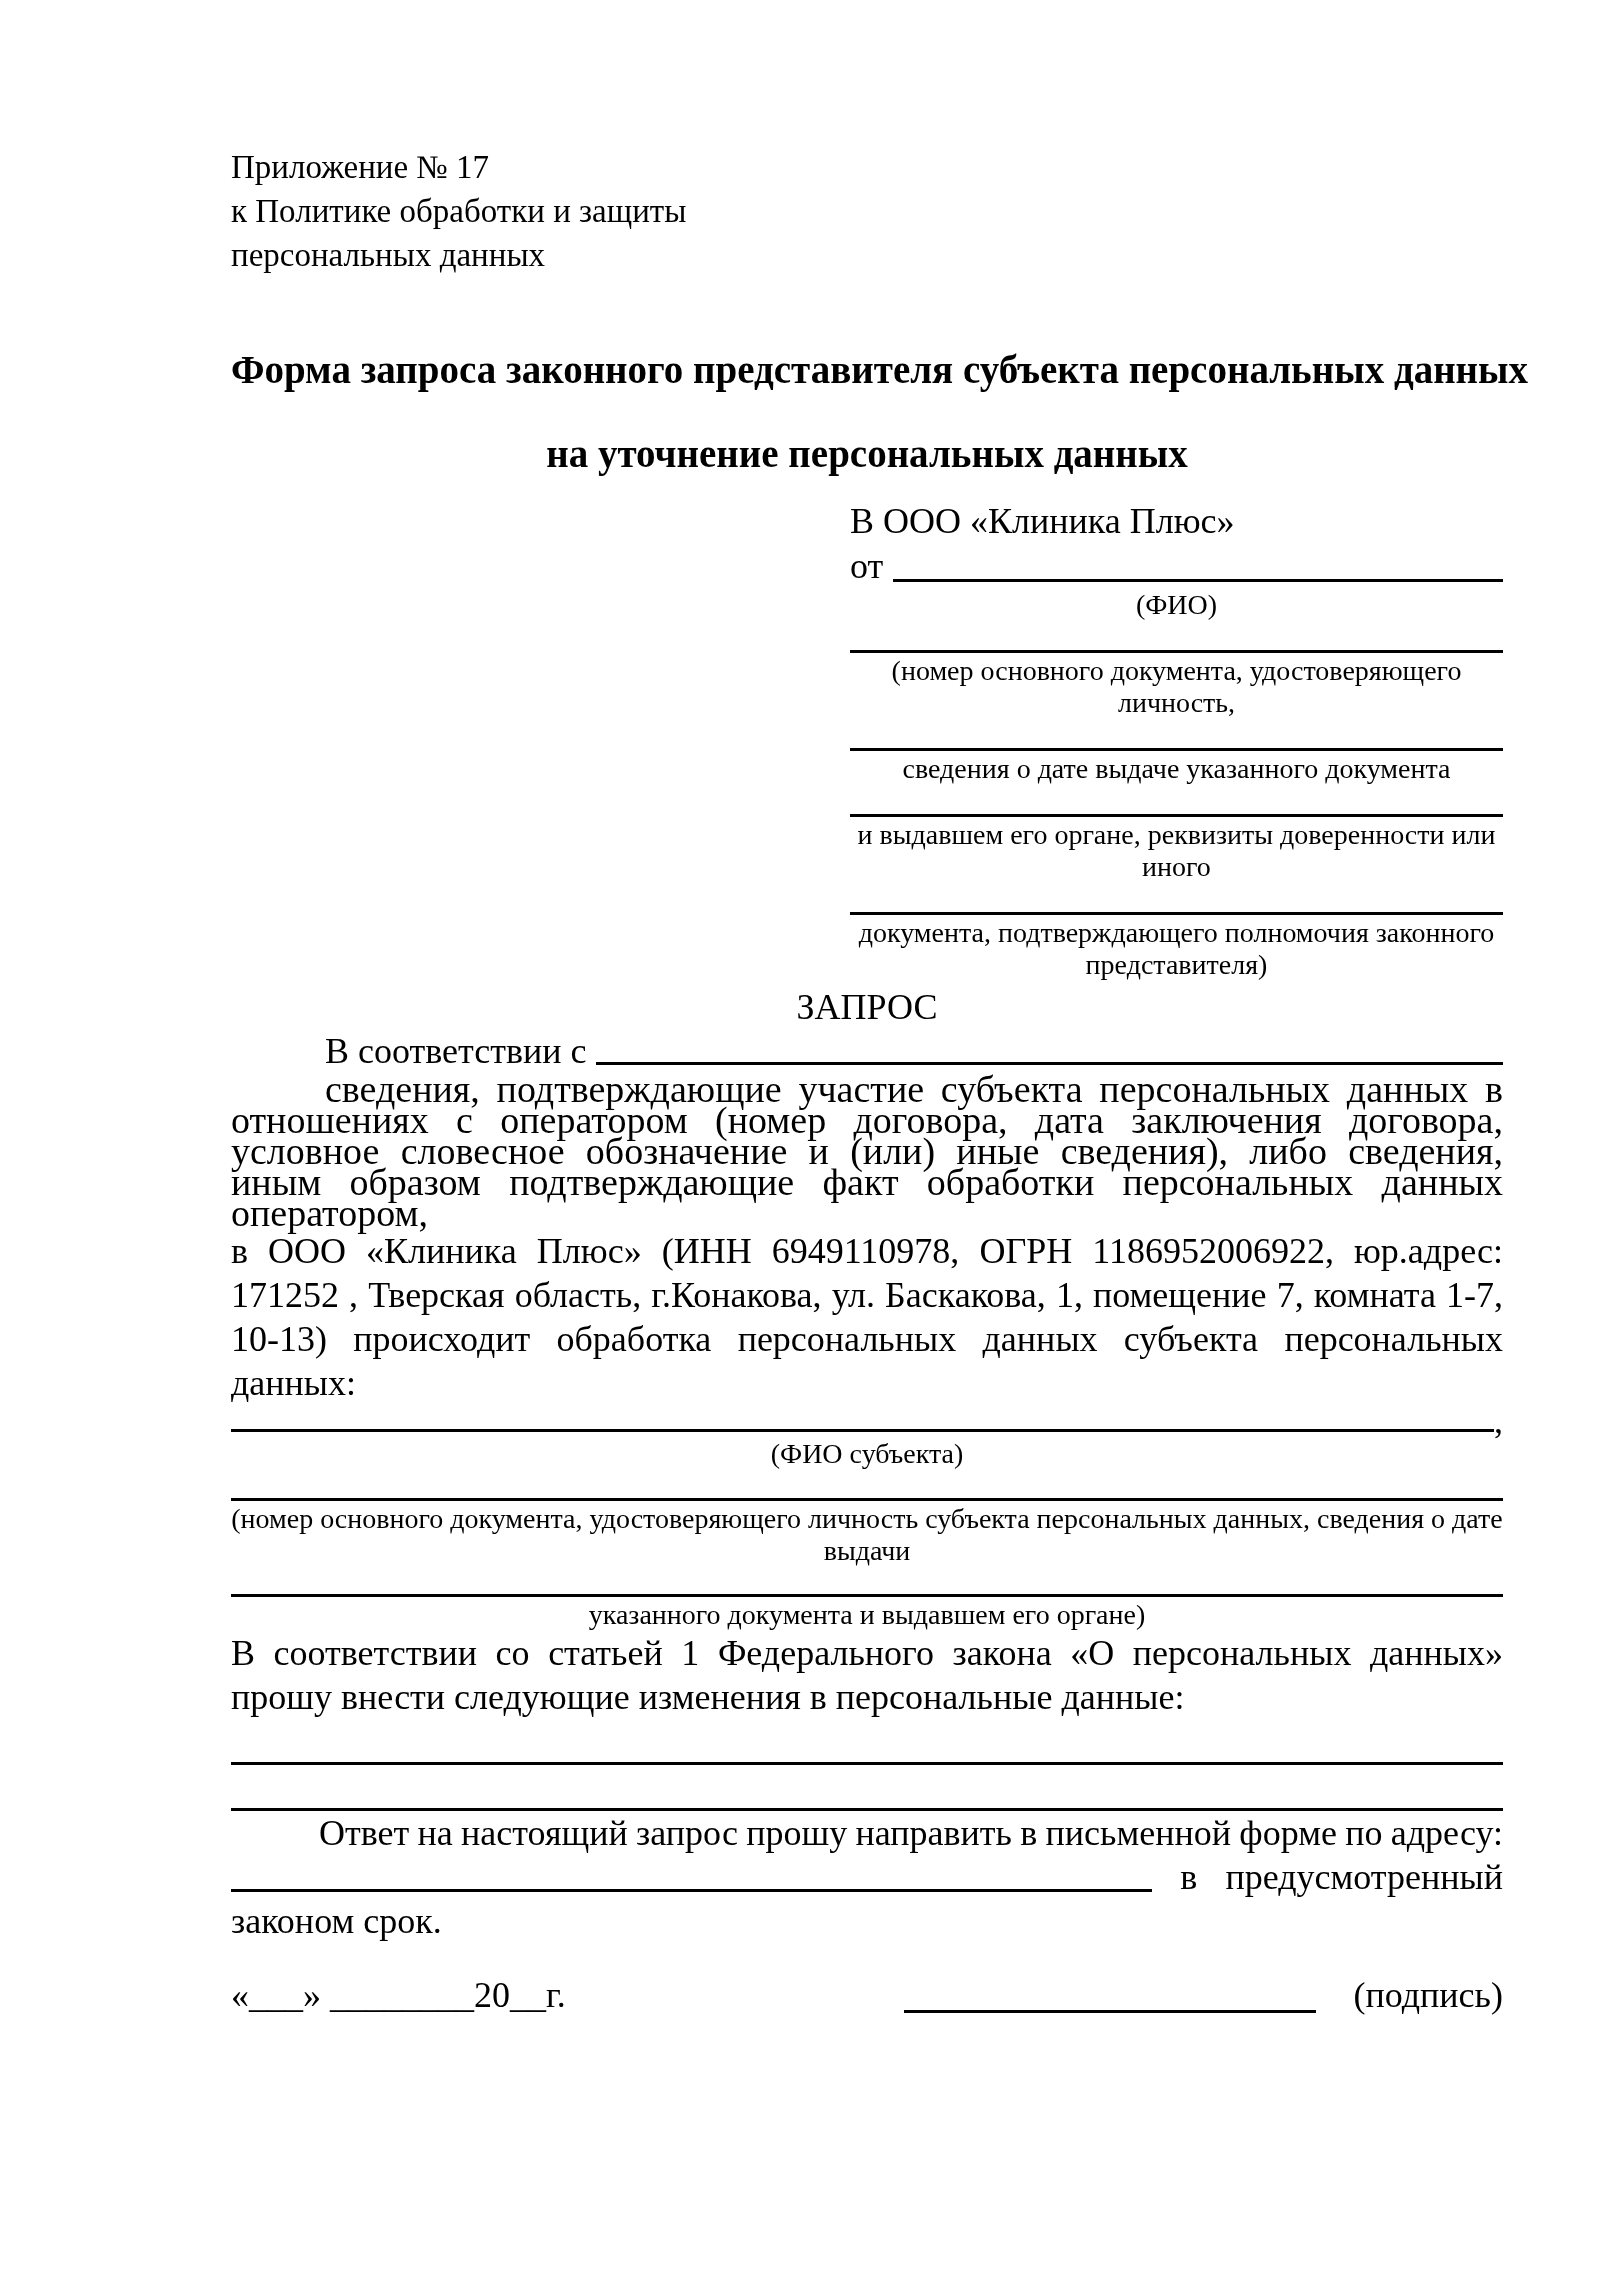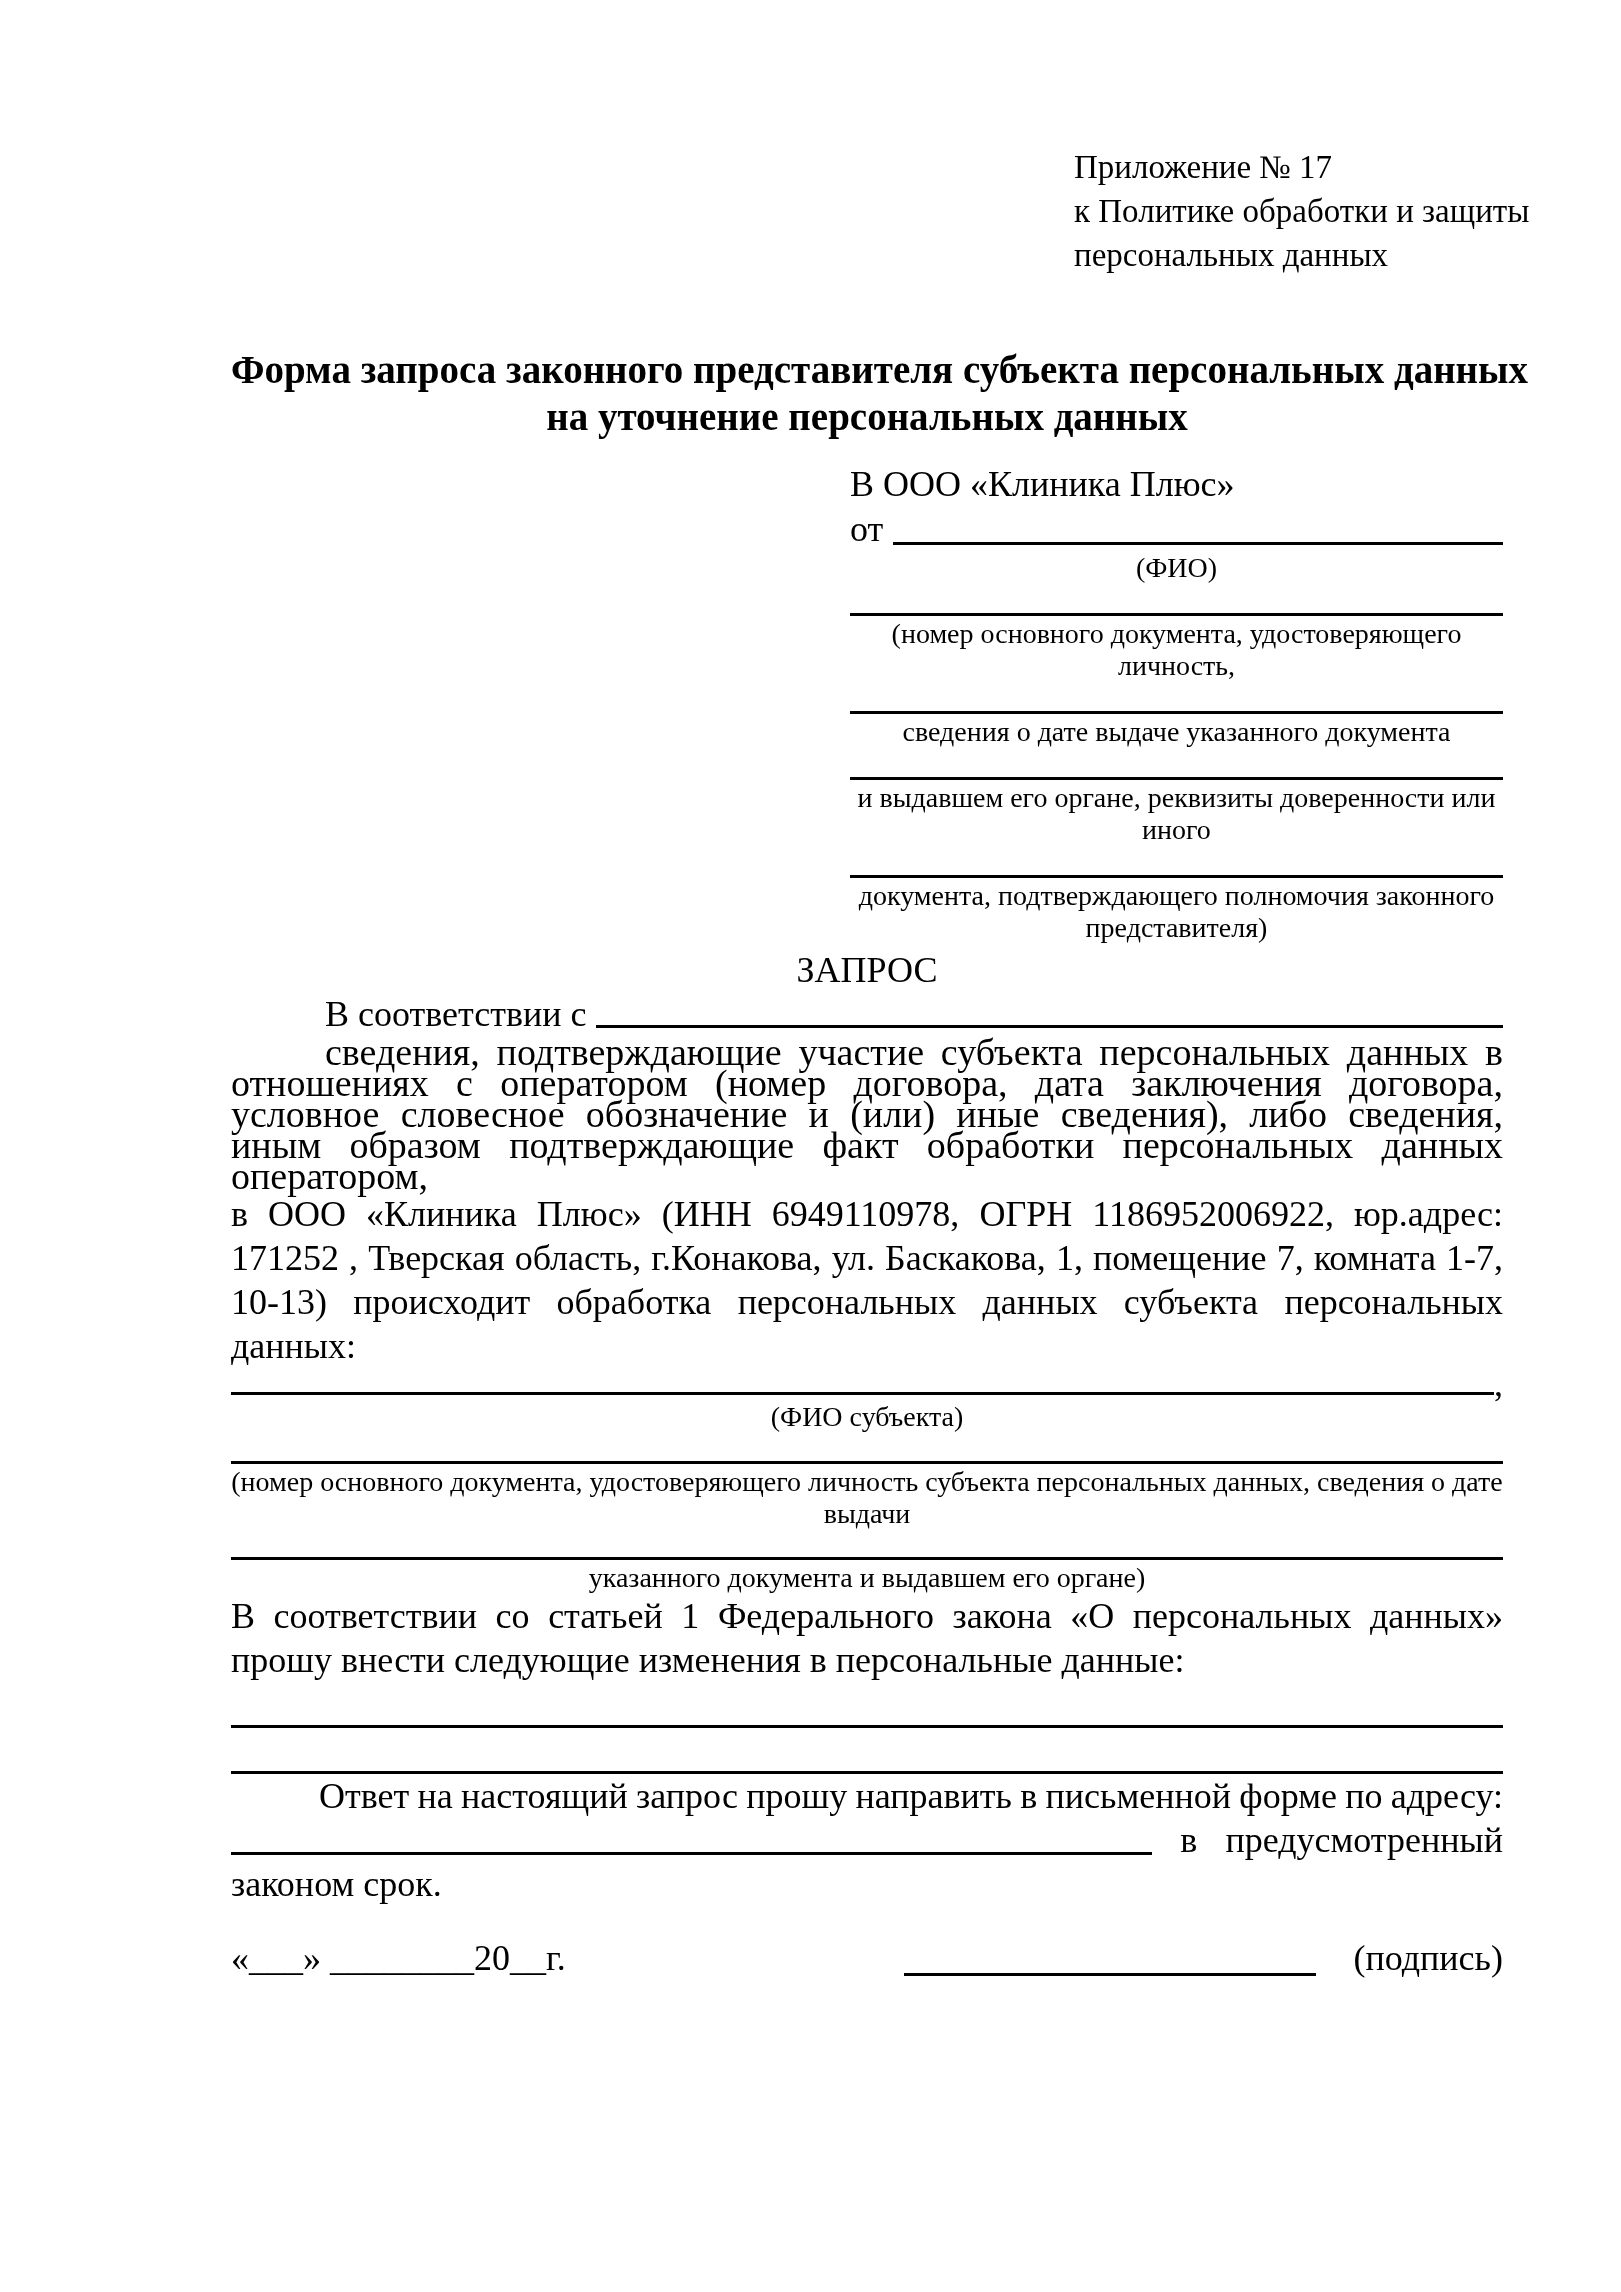--- a/index.html
+++ b/index.html
@@ -10,25 +10,25 @@
     background:#ffffff;
     color:#000;
     font-family:"Liberation Serif","DejaVu Serif",serif;
     font-size:36px;
     line-height:45px;
     box-sizing:border-box;
     padding:145px 118px 0 231px;
     overflow:hidden;
   }
   
-  .appendix{margin-left:843px;font-size:33px;line-height:44px;}
+  .appendix{font-size:33px;line-height:44px;}
   .appendix div{white-space:nowrap;}
   
   .title{margin-top:69px;text-align:center;font-weight:bold;font-size:39px;line-height:47px;}
-  .title div{white-space:nowrap;}
+  .title div{white-space:nowrap;margin-top:37px;}
   
   .addressee{margin-top:21.6px;margin-left:619px;}
   .addr-to{line-height:45px;}
   .from-row{display:flex;align-items:flex-end;height:45px;}
   .from-row .lbl{flex:0 0 auto;}
   .fill{flex:1 1 auto;border-bottom:3.9px solid #000;margin:0 0 6.9px 9.8px;height:29px;}
   .caption{font-size:28px;line-height:32px;text-align:center;}
   .field{height:29px;border-bottom:3.9px solid #000;margin-bottom:2px;}
   
   .zapros{text-align:center;margin-top:5.9px;line-height:43px;}

